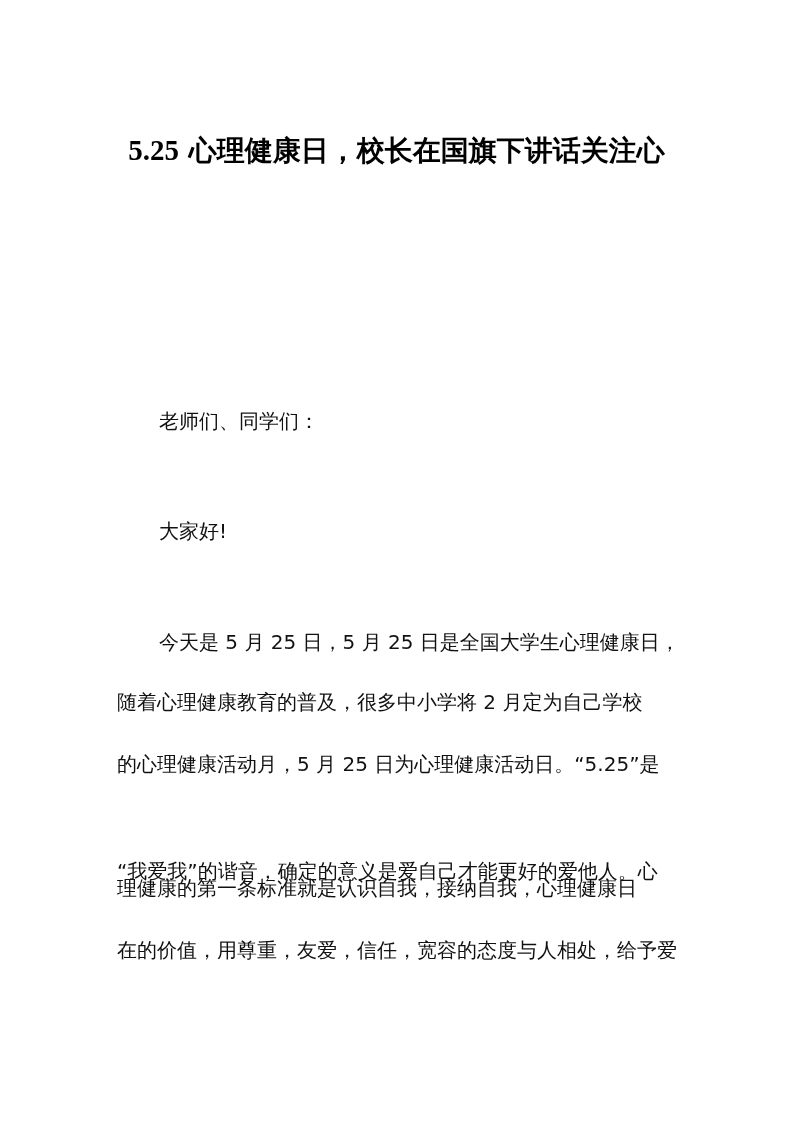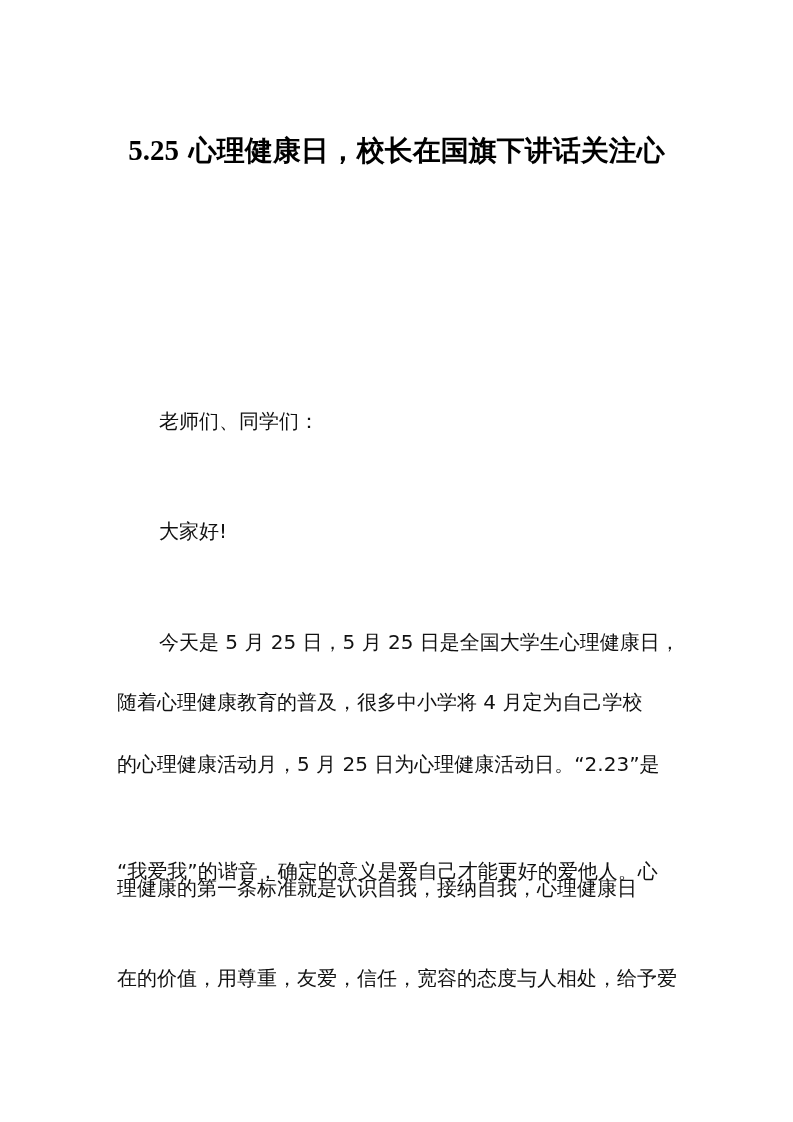--- a/index.html
+++ b/index.html
@@ -62,20 +62,20 @@
   <div class="title-line title-1">
     <span class="num">5.25</span><span> 心理健康日，校长在国旗下讲话关注心</span>
   </div>
 
   <div class="body-line indent" style="top:407px;">老师们、同学们：</div>
 
   <div class="body-line indent" style="top:517px;">大家好!</div>
 
   <div>
     <div class="body-line indent" style="top:628px;">今天是 5 月 25 日，5 月 25 日是全国大学生心理健康日，</div>
-    <div class="body-line" style="top:688px;">随着心理健康教育的普及，很多中小学将 4 月定为自己学校</div>
-    <div class="body-line" style="top:750px;">的心理健康活动月，5 月 25 日为心理健康活动日。“2.23”是</div>
+    <div class="body-line" style="top:688px;">随着心理健康教育的普及，很多中小学将 2 月定为自己学校</div>
+    <div class="body-line" style="top:750px;">的心理健康活动月，5 月 25 日为心理健康活动日。“5.25”是</div>
     <div class="body-line" style="top:812px;margin-top:45px;">“我爱我”的谐音，确定的意义是爱自己才能更好的爱他人。心</div>
     <div class="body-line" style="top:874px;">理健康的第一条标准就是认识自我，接纳自我，心理健康日</div>
-    <div class="body-line" style="top:964px;">在的价值，用尊重，友爱，信任，宽容的态度与人相处，给予爱</div>
+    <div class="body-line" style="top:936px;">在的价值，用尊重，友爱，信任，宽容的态度与人相处，给予爱</div>
   </div>
 
 </div>
 
 </body></html>

